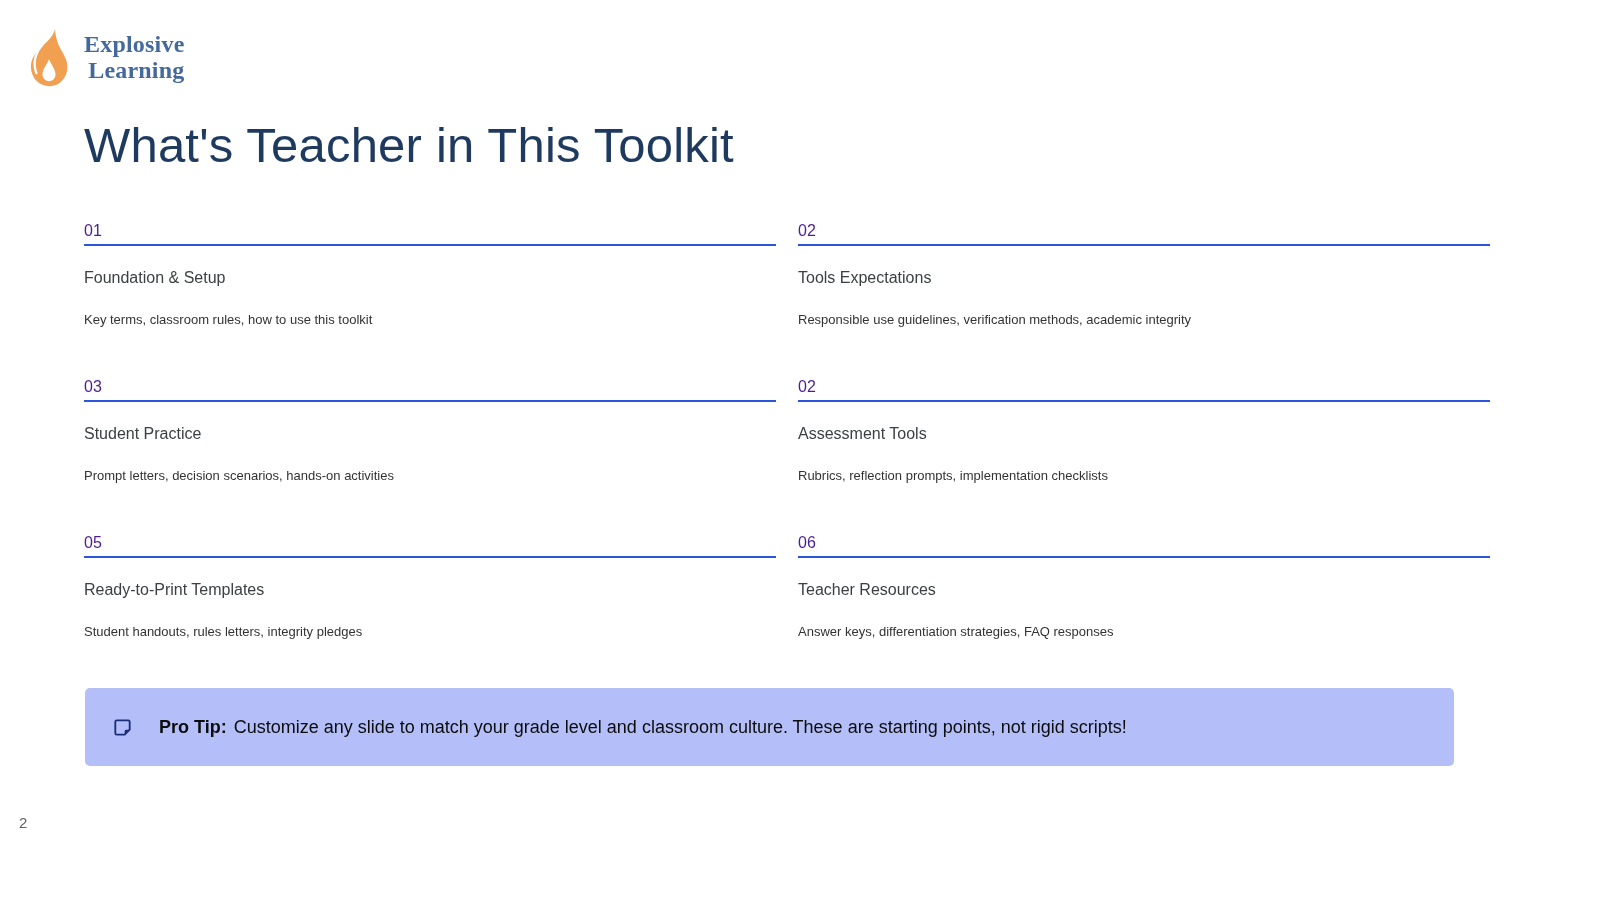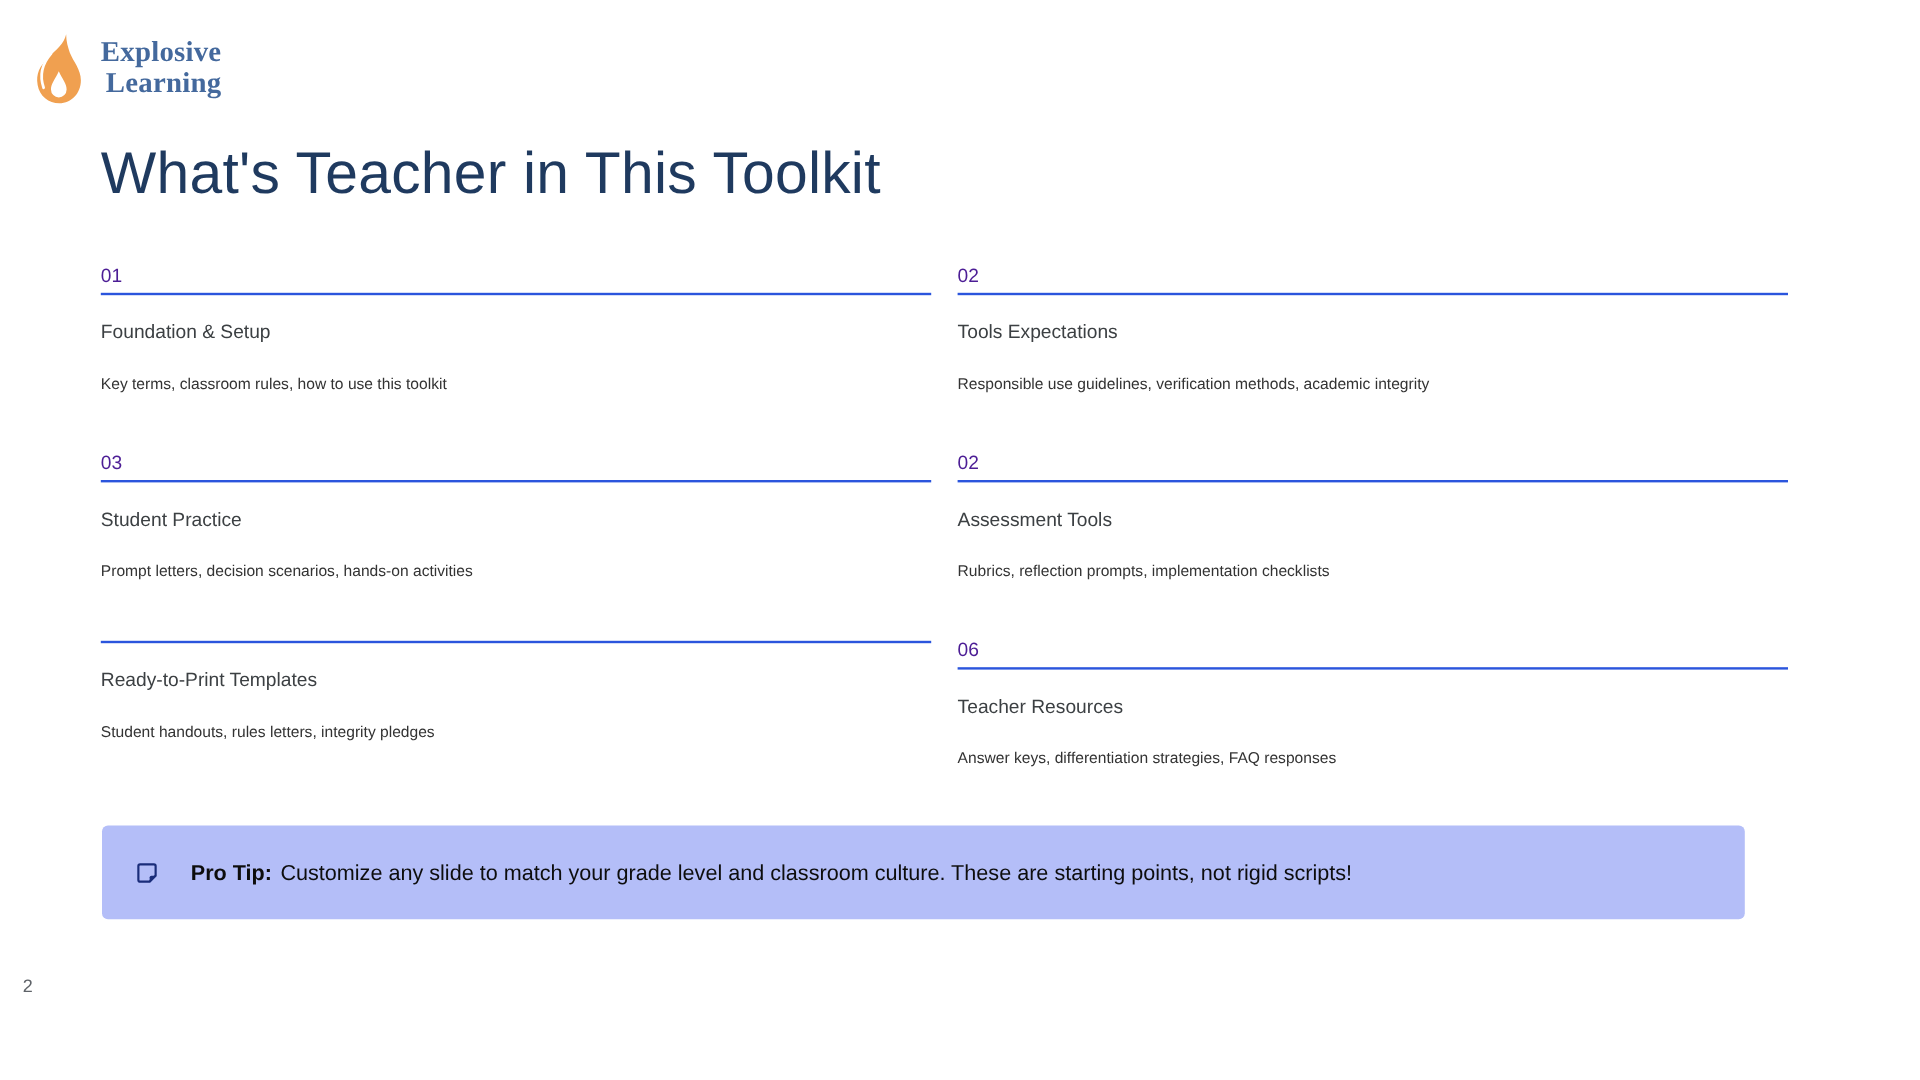--- a/index.html
+++ b/index.html
@@ -127,20 +127,21 @@
     </div>
 
     <div class="cell">
       <div class="num">02</div>
       <div class="rule"></div>
       <div class="heading">Assessment Tools</div>
       <div class="desc">Rubrics, reflection prompts, implementation checklists</div>
     </div>
 
     <div class="cell">
+      <div class="num">05</div>
       <div class="rule"></div>
       <div class="heading">Ready-to-Print Templates</div>
       <div class="desc">Student handouts, rules letters, integrity pledges</div>
     </div>
 
     <div class="cell">
       <div class="num">06</div>
       <div class="rule"></div>
       <div class="heading">Teacher Resources</div>
       <div class="desc">Answer keys, differentiation strategies, FAQ responses</div>

